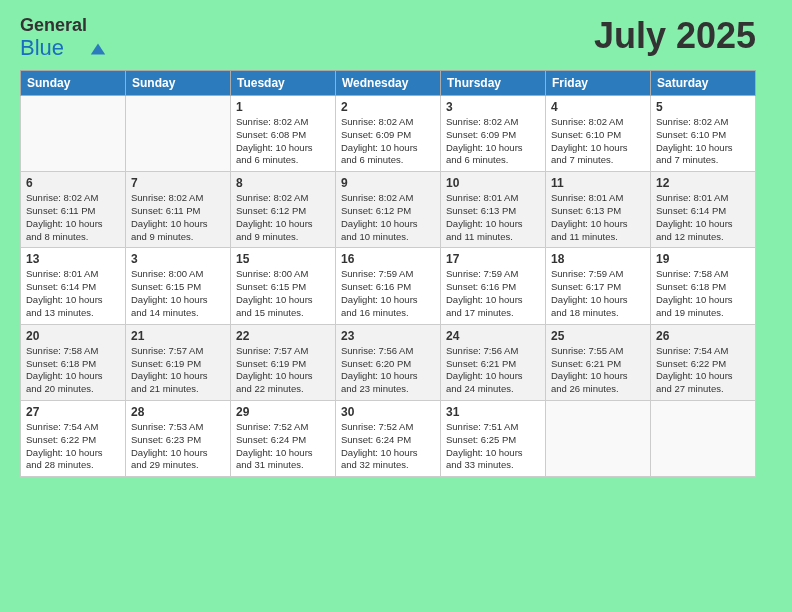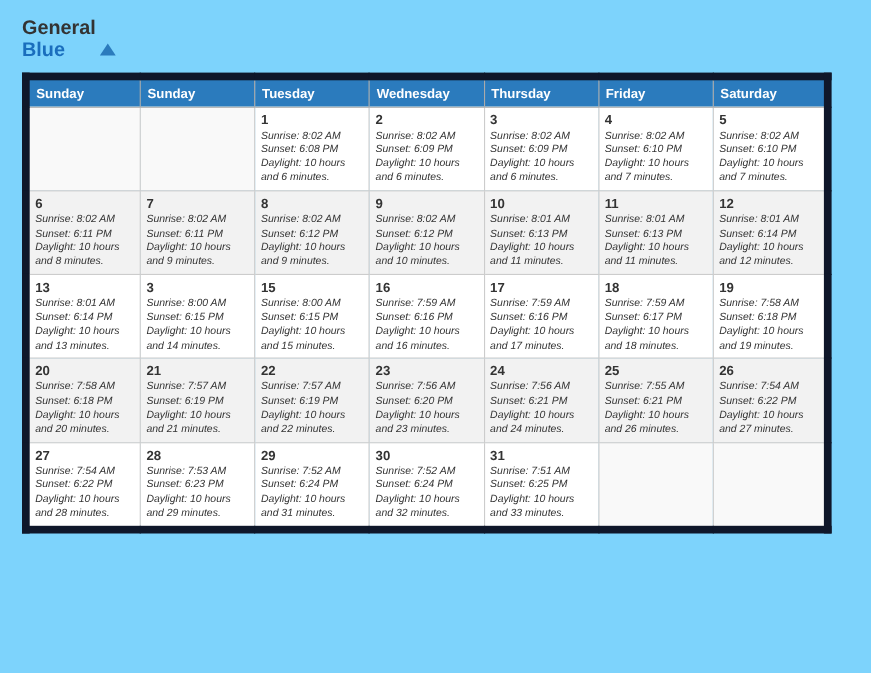--- a/index.html
+++ b/index.html
@@ -6,21 +6,21 @@
     body {
       font-family: Arial, sans-serif;
       background: #fff;
       width: 792px;
       min-height: 612px;
       overflow: hidden;
     }
     .page {
       width: 792px;
       min-height: 612px;
-      background: #7dd3fc;
+      background: #86efac;
       padding: 16px 36px 16px 20px;
     }
     .header {
       display: flex;
       justify-content: space-between;
       align-items: flex-start;
       margin-bottom: 10px;
     }
     .logo {
       display: flex;
@@ -30,22 +30,22 @@
       display: flex;
       flex-direction: column;
       line-height: 1.1;
     }
     .logo-general {
       font-size: 18px;
       font-weight: bold;
       color: #333;
     }
     .logo-blue {
-      font-size: 18px;
-      font-weight: bold;
+      font-size: 22px;
+      font-weight: normal;
       color: #1a6ebd;
     }
     .logo-icon {
       width: 18px;
       height: 18px;
       margin-left: 2px;
       margin-bottom: 2px;
     }
     .title-section {
       text-align: right;
@@ -56,21 +56,21 @@
       color: #333;
       line-height: 1.1;
     }
     .subtitle {
       font-size: 15px;
       color: #555;
     }
     .calendar {
       width: 100%;
       border-collapse: collapse;
-      border: 7px solid #0f172a;
+      border: 1px solid #0f172a;
     }
     .calendar th {
       background-color: #2b7bbd;
       color: #fff;
       font-size: 12px;
       font-weight: bold;
       padding: 5px 6px;
       text-align: left;
       border: 1px solid #aaa;
     }
@@ -91,41 +91,41 @@
       font-size: 12px;
       font-weight: bold;
       color: #333;
       display: block;
       margin-bottom: 2px;
     }
     .day-info {
       font-size: 9.5px;
       color: #333;
       line-height: 1.35;
-      font-style: italic;
     }
     .row-shaded td {
       background: #f2f2f2;
     }
   </style>
 </head>
 <body>
 
 <div class="page">
   <div class="header">
     <div class="logo">
       <div class="logo-text">
         <span class="logo-general">General</span>
         <span class="logo-blue">Blue</span>
       </div>
       <svg class="logo-icon" viewBox="0 0 20 20">
         <polygon points="2,16 10,4 18,16" fill="#2b7bbd"></polygon>
       </svg>
     </div>
     <div class="title-section">
+      <div class="main-title">July 2025</div>
     </div>
   </div>
 
   <table class="calendar">
     <thead>
       <tr>
       <th>Sunday</th>
           <th>Sunday</th>
           <th>Tuesday</th>
           <th>Wednesday</th>

